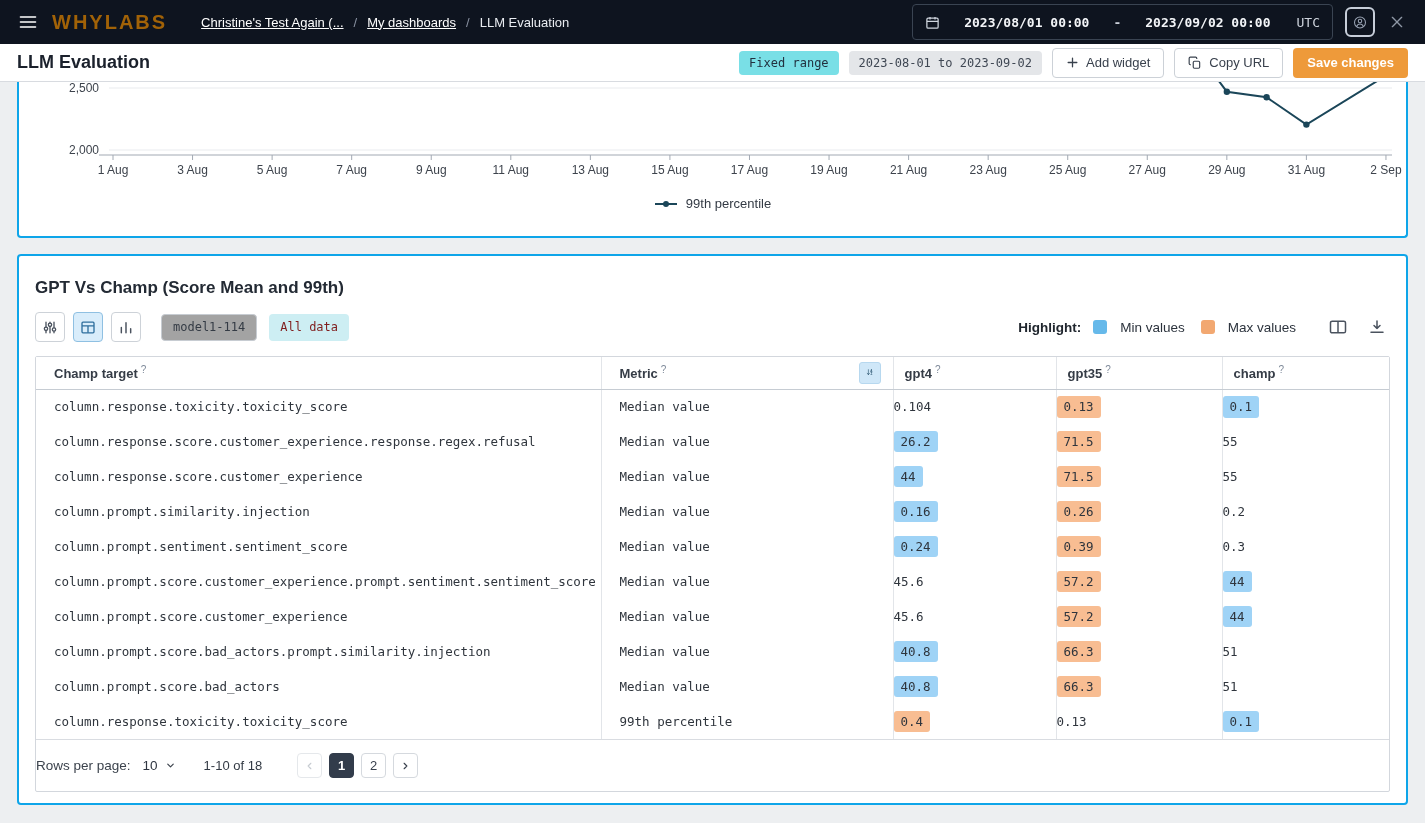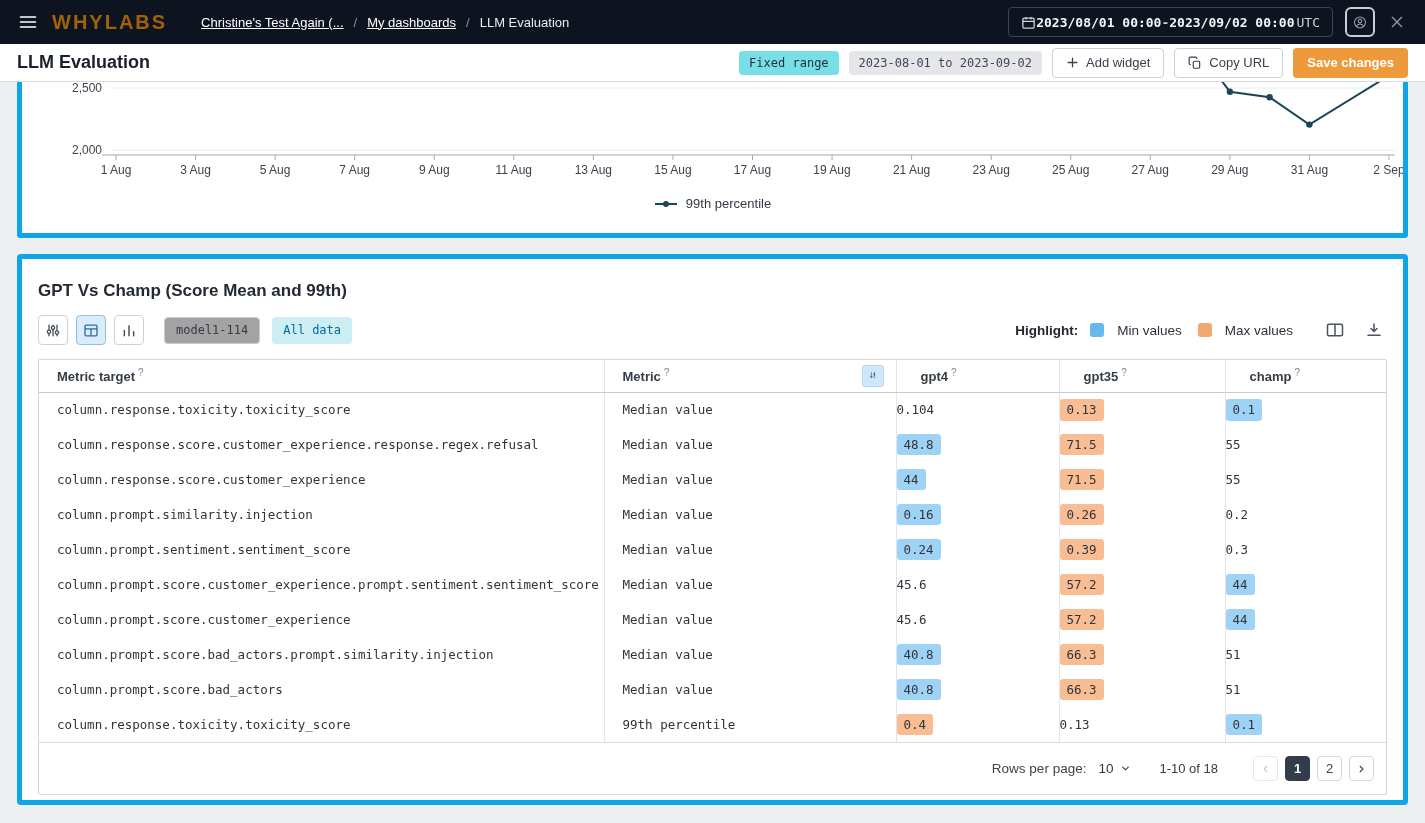--- a/index.html
+++ b/index.html
@@ -15,22 +15,22 @@
     padding:0 14px; color:#fff;
   }
   .icon-btn { background:none; border:none; padding:4px; cursor:pointer; display:flex; align-items:center; }
   .logo { font-weight:800; font-size:20px; letter-spacing:2px; color:#a16207; margin:0 34px 0 10px; cursor:pointer; }
   .crumbs { display:flex; align-items:center; font-size:13px; }
   .crumbs a { color:#fff; text-decoration:underline; cursor:pointer; }
   .crumb-sep { color:#8a93a3; margin:0 10px; }
   .crumb-current { color:#e9ecf1; }
   .spacer { flex:1; }
   .datebox {
-    display:flex; align-items:center; gap:0; border:1px solid #3a4452; border-radius:4px;
-    height:30px; padding:0 12px; cursor:pointer;
+    display:flex; align-items:center; gap:24px; border:1px solid #3a4452; border-radius:4px;
+    height:36px; padding:0 12px; cursor:pointer;
     font-family:"DejaVu Sans Mono","Liberation Mono",monospace; font-size:13px; font-weight:bold; color:#f3f5f8;
   }
   .datebox .dash { color:#c9cfd8; }
   .datebox .tz { font-weight:normal; color:#cdd3dc; margin-left:2px; }
   .avatar-btn {
     width:30px; height:30px; margin-left:12px; background:transparent;
     border:2px solid #c7ced9; border-radius:6px; display:flex; align-items:center; justify-content:center; cursor:pointer;
   }
   .close-btn { background:none; border:none; margin-left:8px; cursor:pointer; display:flex; align-items:center; }
 
@@ -52,21 +52,21 @@
     display:inline-flex; align-items:center; gap:7px; background:#fff; border:1px solid #ccd1d7;
     border-radius:4px; height:30px; padding:0 13px; font-size:13px; color:#39414d; cursor:pointer;
     font-family:"Liberation Sans", sans-serif;
   }
   .btn-primary {
     background:var(--save-orange); color:#fff; border:none; border-radius:4px; height:30px;
     padding:0 14px; font-size:13px; font-weight:bold; cursor:pointer; font-family:"Liberation Sans", sans-serif;
   }
 
   
-  .card { margin:0 17px; background:#fff; border:5px solid #0ea5e9; border-radius:4px; }
+  .card { margin:0 17px; background:#fff; border:2px solid #0ea5e9; border-radius:4px; }
 
   .chart-card { border-top:none; border-radius:0 0 4px 4px; height:156px; position:relative; overflow:hidden; }
   #chart-svg { position:absolute; left:0; top:0; }
   .gridline { stroke:#e9ebee; stroke-width:1; }
   .axis { stroke:#a2a9b3; stroke-width:1; }
   .tick { stroke:#a2a9b3; stroke-width:1; }
   .xtick { font-family:"Liberation Sans",sans-serif; font-size:12px; fill:#3d434c; }
   .ytick { font-family:"Liberation Sans",sans-serif; font-size:12px; fill:#3d434c; text-anchor:end; }
   .series-line { fill:none; stroke:var(--chart-line); stroke-width:2; }
   .series-marker { fill:var(--chart-line); }
@@ -84,55 +84,55 @@
   .tool-btn {
     width:30px; height:30px; border:1px solid #cdd2d8; background:#fff; border-radius:4px;
     display:inline-flex; align-items:center; justify-content:center; color:#4a525e; margin-right:8px; cursor:pointer;
   }
   .tool-btn.active { background:#d9edfb; border-color:#8fc0e2; color:#2e6f9e; }
   .chip {
     height:27px; display:inline-flex; align-items:center; padding:0 11px; border-radius:4px; font-size:12px;
     margin-left:12px; cursor:pointer; font-family:"DejaVu Sans Mono","Liberation Mono",monospace;
   }
   .chip-outline { border:1px solid #c7ccd2; background:#a3a3a3; color:#343b45; }
-  .chip-teal { background:#cdeef3; color:#0369a1; border:none; }
+  .chip-teal { background:#cdeef3; color:#7f1d1d; border:none; }
   .tc-right { margin-left:auto; display:flex; align-items:center; }
   .hl-label { font-size:13.5px; font-weight:bold; color:#20262e; margin-right:12px; }
   .legend-item { display:inline-flex; align-items:center; gap:13px; font-size:13.5px; color:#2c333d; margin-right:16px; }
   .swatch { width:14px; height:14px; border-radius:3px; display:inline-block; }
   .swatch-min { background:var(--min-legend); }
   .swatch-max { background:var(--max-legend); }
   .plain-icon-btn { background:none; border:none; color:#4a525e; cursor:pointer; display:inline-flex; align-items:center; padding:4px; margin-left:12px; }
 
   .table-box { margin-top:14px; border:1px solid #d3d7dd; border-radius:2px; }
   table { width:100%; border-collapse:collapse; table-layout:fixed; }
   th {
     height:32px; text-align:left; font-size:13px; color:#353c46; font-weight:bold;
     padding:0 0 0 18px; border-bottom:1px solid #c6ccd3; vertical-align:middle; background:#fff;
   }
   th:not(:last-child), td:not(:last-child) { border-right:1px solid #e2e5e9; }
-  th.c-num { padding-left:24px;margin-left:28px; }
+  th.c-num { padding-left:11px;margin-left:28px; }
   .th-flex { display:flex; align-items:center; justify-content:space-between; padding-right:12px; }
   .help { font-size:10px; color:#7e8999; margin-left:3px; vertical-align:super; font-weight:normal; cursor:pointer; }
   .sort-btn {
     width:22px; height:22px; background:#cfe7f8; border:1px solid #b7d8ef; border-radius:3px;
     display:inline-flex; align-items:center; justify-content:center; cursor:pointer;
   }
   td {
     height:35px; font-family:"DejaVu Sans Mono","Liberation Mono",monospace; font-size:12.5px;
     color:#2f353d; padding-left:18px; vertical-align:middle;
   }
   td.c-num { text-align:left; padding-left:0; padding-right:16px; }
   .val { display:inline-block; border-radius:3px; line-height:1.1; }
   .val[data-hl="min"] { background:var(--min-hl); padding:4px 7px; }
   .val[data-hl="max"] { background:var(--max-hl); padding:4px 7px; }
 
   .table-footer {
     height:52px; border-top:1px solid #d9dce1; display:flex; align-items:center;
-    justify-content:flex-end; padding-right:12px; font-size:13.5px; color:#333a44;
+    padding-right:12px; font-size:13.5px; color:#333a44;
   }
   .rpp-label { margin-right:12px; color:#3c434d; }
   .rpp-select { display:inline-flex; align-items:center; gap:7px; cursor:pointer; color:#2e3540; }
   .range { margin-left:28px; margin-right:28px; font-size:13px; }
   .page-btn, .page-nav {
     width:25px; height:25px; border-radius:4px; border:1px solid #d5d9de; background:#fff;
     font-size:13px; color:#39414d; display:inline-flex; align-items:center; justify-content:center;
     cursor:pointer; margin-left:7px; font-family:"Liberation Sans",sans-serif;
   }
   .page-btn.active { background:var(--page-active); border-color:var(--page-active); color:#fff; font-weight:bold; }
@@ -310,21 +310,21 @@
       <colgroup>
           <col style="width:565px">
           <col style="width:292px">
           <col style="width:163px">
           <col style="width:166px">
           <col>
         </colgroup>
       <thead>
         <tr>
           <th>
-            <span>Metric target</span><sup class="help">?</sup>
+            <span>Champ target</span><sup class="help">?</sup>
           </th>
           <th>
             <span class="th-flex">
               <span><span>Metric</span><sup class="help">?</sup></span>
               <button class="sort-btn">
                 <svg width="15" height="15" viewBox="0 0 20 20" fill="none">
                     <path d="M6 3v12M6 15l-3-3.2M6 15l3-3.2" stroke="#2b5570" stroke-width="1.6" stroke-linecap="round" stroke-linejoin="round"></path>
                     <text x="13.5" y="8" font-size="7.5" font-weight="bold" fill="#2b5570" text-anchor="middle" font-family="Liberation Sans, sans-serif">A</text>
                     <text x="13.5" y="17" font-size="7.5" font-weight="bold" fill="#2b5570" text-anchor="middle" font-family="Liberation Sans, sans-serif">Z</text>
                   </svg>
@@ -346,21 +346,21 @@
           <tr>
             <td>column.response.toxicity.toxicity_score</td>
             <td>Median value</td>
             <td class="c-num"><span class="val" data-hl="">0.104</span></td>
             <td class="c-num"><span class="val" data-hl="max">0.13</span></td>
             <td class="c-num"><span class="val" data-hl="min">0.1</span></td>
           </tr>
           <tr>
             <td>column.response.score.customer_experience.response.regex.refusal</td>
             <td>Median value</td>
-            <td class="c-num"><span class="val" data-hl="min">48.8</span></td>
+            <td class="c-num"><span class="val" data-hl="min">26.2</span></td>
             <td class="c-num"><span class="val" data-hl="max">71.5</span></td>
             <td class="c-num"><span class="val" data-hl="">55</span></td>
           </tr>
           <tr>
             <td>column.response.score.customer_experience</td>
             <td>Median value</td>
             <td class="c-num"><span class="val" data-hl="min">44</span></td>
             <td class="c-num"><span class="val" data-hl="max">71.5</span></td>
             <td class="c-num"><span class="val" data-hl="">55</span></td>
           </tr>

